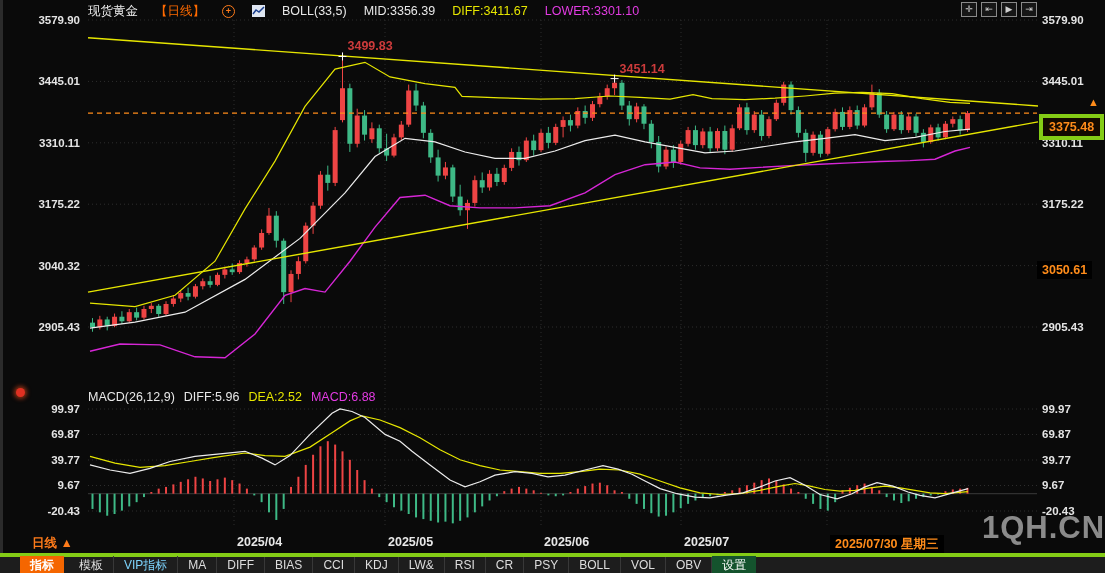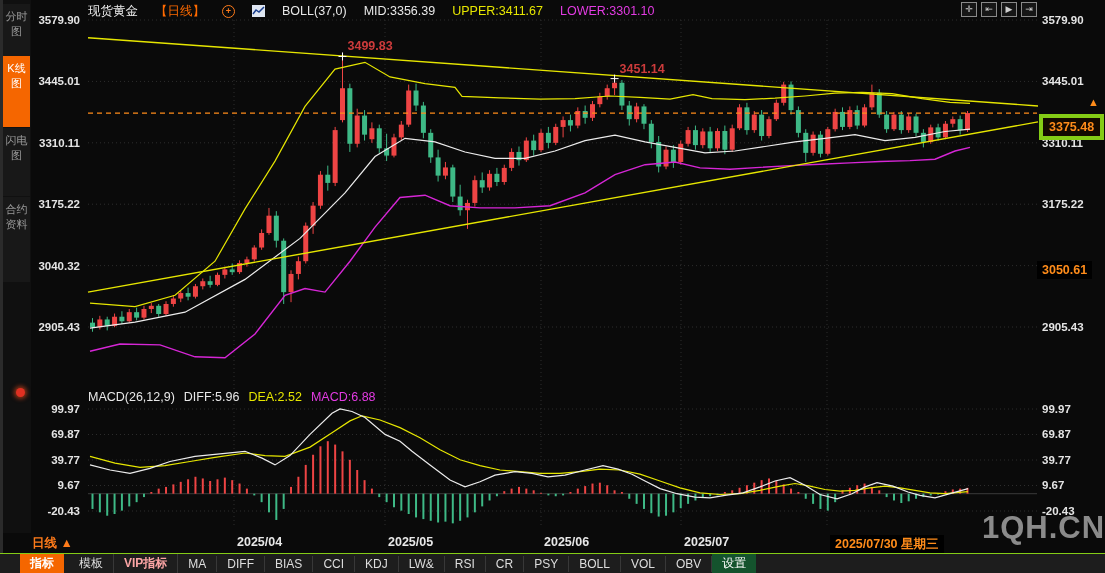--- a/index.html
+++ b/index.html
@@ -40,25 +40,25 @@
   .m-name{color:#e8e8e8;} .m-dea{color:#e6e600;} .m-macd{color:#e23be2;}
   
   .ann{position:absolute;color:#cc3b3b;font-size:12.5px;font-weight:700;z-index:5;}
   
   #daterow{position:absolute;left:0;top:533px;width:1105px;height:20px;z-index:5;}
   .dr{position:absolute;top:2px;font-size:12.5px;font-weight:700;color:#e8e8e8;}
   .dr-period{color:#ff7b1a;}
   .dr-cur{color:#ff8c1a;background:#000;padding:1px 5px;}
   
   #toolbar{position:absolute;left:0;top:553px;width:1105px;height:20px;background:#1d1d1d;
-    border-top:1px solid #84cc16;display:flex;align-items:center;font-size:12px;color:#ddd;
+    border-top:4px solid #84cc16;display:flex;align-items:center;font-size:12px;color:#ddd;
     padding-left:20px;box-sizing:border-box;z-index:5;}
   .tb{padding:1px 10px;border-right:1px solid #383838;cursor:pointer;white-space:nowrap;}
   .tb.active{background:#f56600;color:#fff;font-weight:700;border-right:none;margin-right:5px;}
-  .tb.vip{color:#fca5a5;font-weight:700;}
+  .tb.vip{color:#7dd3fc;font-weight:400;}
   .tb.chip{background:#14532d;color:#fff;border-right:none;}
   #watermark{position:absolute;left:982px;top:510px;font-size:31px;font-weight:700;color:#9a9a9a;
     letter-spacing:1px;opacity:.9;z-index:4;}
   .alert-dot{position:absolute;left:16px;top:388px;width:9px;height:9px;border-radius:50%;
     background:#e03022;box-shadow:0 0 4px 2px rgba(255,80,30,.55);z-index:3;}
   svg{position:absolute;left:0;top:0;z-index:1;}
 </style>
 </head>
 <body>
 
@@ -449,40 +449,34 @@
       <line x1="938.095" y1="493.7" x2="938.095" y2="494.54699999999997" stroke="#3eb986" stroke-width="2"></line>
       <line x1="945.448" y1="493.7" x2="945.448" y2="491.159" stroke="#ee4444" stroke-width="2"></line>
       <line x1="952.8009999999999" y1="493.7" x2="952.8009999999999" y2="489.465" stroke="#ee4444" stroke-width="2"></line>
       <line x1="960.154" y1="493.7" x2="960.154" y2="488.618" stroke="#ee4444" stroke-width="2"></line>
       <line x1="967.507" y1="493.7" x2="967.507" y2="487.87264" stroke="#ee4444" stroke-width="2"></line>
       <polyline points="90,456.4 115,463.2 140,467.4 165,465.7 190,461.5 215,457.3 245,453.0 265,455.6 285,456.4 310,447.1 332,432.7 350,420.9 362,415.8 380,420.0 400,427.6 420,437.8 440,449.7 460,459.8 480,465.7 500,470.0 520,471.7 540,473.4 560,473.4 580,471.7 600,469.1 620,470.0 640,474.2 660,481.0 680,487.8 700,492.9 720,494.5 740,493.7 760,490.3 780,486.1 795,483.5 810,486.1 825,489.5 840,491.2 855,490.3 870,487.8 885,486.1 900,487.8 915,490.3 930,492.9 945,493.7 968,491.6" fill="none" stroke="#e6e600" stroke-width="1.2"></polyline>
       <polyline points="90,464.9 110,470.0 130,473.4 150,468.3 170,461.5 195,456.4 220,453.9 245,451.3 262,458.1 275,464.9 290,455.6 310,434.4 332,413.2 340,409.0 352,411.5 365,417.5 385,434.4 400,441.2 412,451.3 430,464.9 450,480.1 465,486.9 480,481.8 495,475.1 515,471.7 532,473.4 548,476.8 565,475.1 585,470.0 603,465.7 618,469.1 632,474.2 645,481.0 660,488.6 677,493.7 695,497.1 710,497.9 725,495.4 743,492.9 760,486.9 775,481.0 790,477.6 805,485.2 820,494.5 837,498.8 852,493.7 865,486.9 877,482.7 893,486.1 908,492.0 920,495.4 935,497.9 950,493.7 968,488.7" fill="none" stroke="#ececec" stroke-width="1.2"></polyline>
     </svg>
 
   <div id="rail"></div>
-  <div id="sidebar">
-    <div class="side-tab" style="top:4px;height:48px;">分时图</div>
-    <div class="side-tab active" style="top:56px;height:66px;">K线图</div>
-    <div class="side-tab" style="top:128px;height:63px;">闪电图</div>
-    <div class="side-tab" style="top:197px;height:80px;">合约资料</div>
-  </div>
   <div class="alert-dot"></div>
 
   <div id="topbar">
     <span class="t-sym">现货黄金</span>
     <span class="t-per">【日线】</span>
     <span class="plus-icon">+</span>
     <span class="mini-chart-icon">
       <svg width="13" height="12">
           <path d="M1 9 L4 5 L7 7 L12 2" stroke="#1a3f8f" stroke-width="1.5" fill="none"></path>
         </svg>
     </span>
-    <span class="t-mid">BOLL(37,0)</span>
+    <span class="t-mid">BOLL(33,5)</span>
     <span class="t-mid">MID:3356.39</span>
-    <span class="t-up">UPPER:3411.67</span>
+    <span class="t-up">DIFF:3411.67</span>
     <span class="t-low">LOWER:3301.10</span>
   </div>
 
   <div id="topicons">
     <div class="ticon">✛</div>
     <div class="ticon">⇤</div>
     <div class="ticon">▶</div>
     <div class="ticon">⇥</div>
   </div>
 

